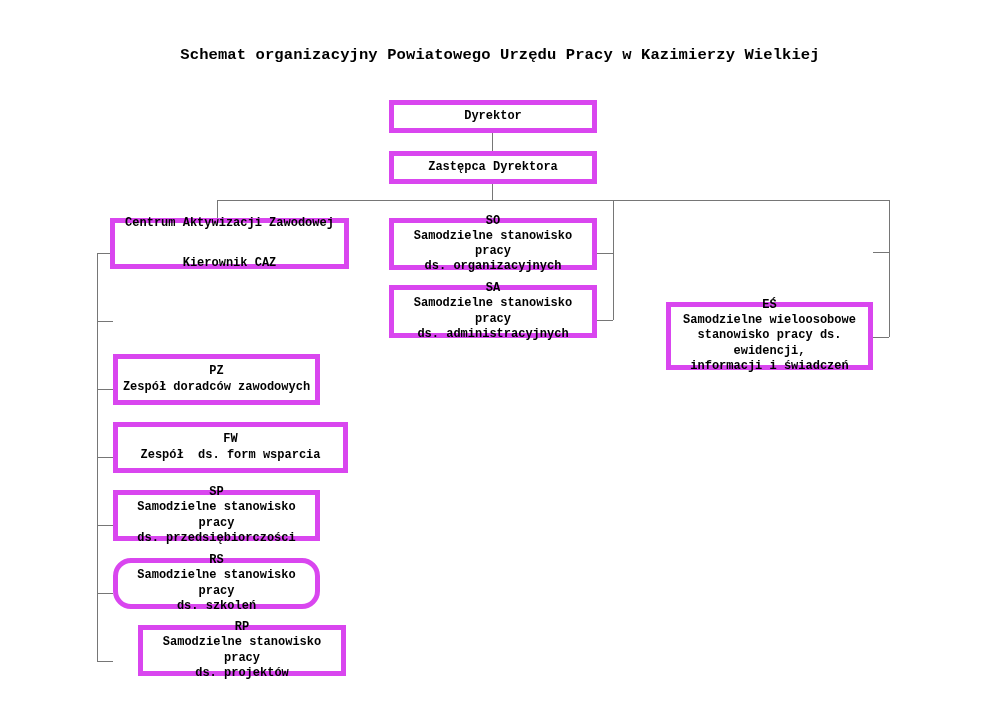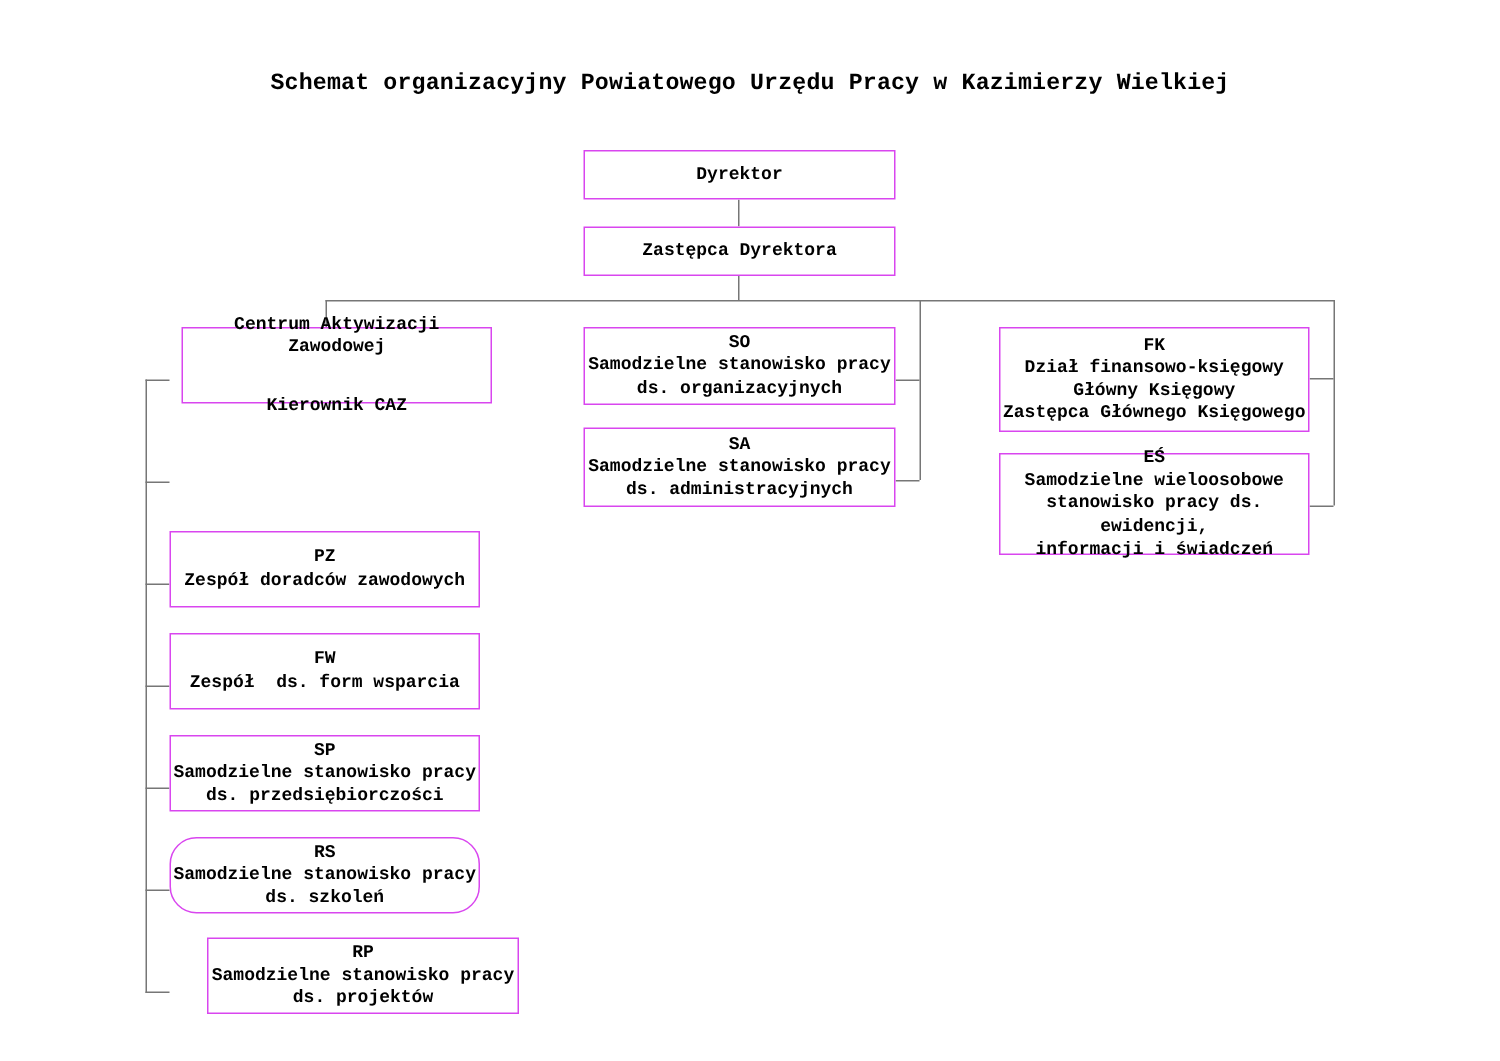--- a/index.html
+++ b/index.html
@@ -21,21 +21,21 @@
     left: 0;
     right: 0;
     top: 46px;
     text-align: center;
     font-size: 15.5px;
     font-weight: bold;
     letter-spacing: 0.1px;
   }
   .node {
     position: absolute;
-    border: 1px solid #d946ef;
+    border: 5px solid #d946ef;
     background: #ffffff;
     display: flex;
     flex-direction: column;
     align-items: center;
     justify-content: center;
     text-align: center;
     box-sizing: border-box;
     font-size: 12px;
     font-weight: bold;
     line-height: 15.2px;
@@ -43,24 +43,24 @@
   .node-line {
     white-space: pre-wrap;
   }
   .conn {
     position: absolute;
     background: #767676;
   }
   
   .n-dyrektor { left: 389px; top: 100px; width: 208px; height: 33px; }
   .n-zastepca { left: 389px; top: 151px; width: 208px; height: 33px; }
-  .n-caz { left: 121px; top: 218px; width: 207px; height: 51px; gap: 24px; }
+  .n-caz { left: 110px; top: 218px; width: 239px; height: 51px; gap: 24px; }
   .n-pp  { left: 113px; top: 286px; width: 207px; height: 51px; }
   .n-pz  { left: 113px; top: 354px; width: 207px; height: 51px; }
-  .n-fw  { left: 113px; top: 422px; width: 207px; height: 51px; align-items: center; }
+  .n-fw  { left: 113px; top: 422px; width: 235px; height: 51px; align-items: center; }
   .n-sp  { left: 113px; top: 490px; width: 207px; height: 51px; }
   .n-rs  { left: 113px; top: 558px; width: 207px; height: 51px; border-radius: 18px; }
   .n-rp  { left: 113px; top: 625px; width: 208px; height: 51px; margin-left: 25px; }
   .n-so  { left: 389px; top: 218px; width: 208px; height: 52px; }
   .n-sa  { left: 389px; top: 285px; width: 208px; height: 53px; }
   .n-fk  { left: 666px; top: 218px; width: 207px; height: 70px; }
   .n-es  { left: 666px; top: 302px; width: 207px; height: 68px; }
   
   .c-dyr-zas   { left: 492px; top: 133px; width: 1px;   height: 18px; }
   .c-zas-bus   { left: 492px; top: 184px; width: 1px;   height: 16px; }
@@ -146,26 +146,20 @@
     <div class="node-line">SO</div>
     <div class="node-line">Samodzielne stanowisko pracy</div>
     <div class="node-line">ds. organizacyjnych</div>
   </div>
   <div class="node n-sa">
     <div class="node-line">SA</div>
     <div class="node-line">Samodzielne stanowisko pracy</div>
     <div class="node-line">ds. administracyjnych</div>
   </div>
 
-  <div class="node n-fk">
-    <div class="node-line">FK</div>
-    <div class="node-line">Dział finansowo-księgowy</div>
-    <div class="node-line">Główny Księgowy</div>
-    <div class="node-line">Zastępca Głównego Księgowego</div>
-  </div>
   <div class="node n-es">
     <div class="node-line">EŚ</div>
     <div class="node-line">Samodzielne wieloosobowe</div>
     <div class="node-line">stanowisko pracy ds. ewidencji,</div>
     <div class="node-line">informacji i świadczeń</div>
   </div>
 
 </div>
 
 </body></html>

